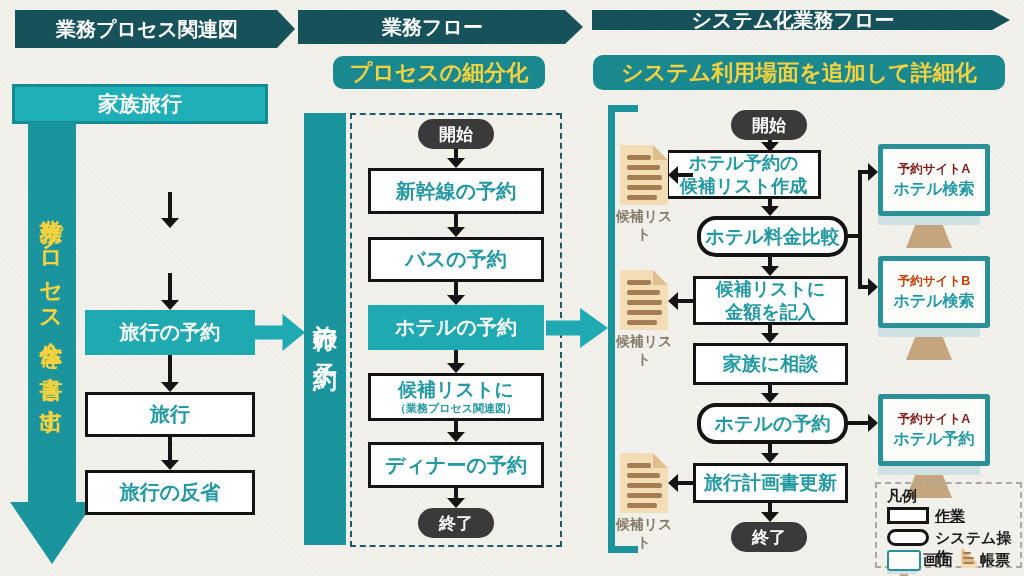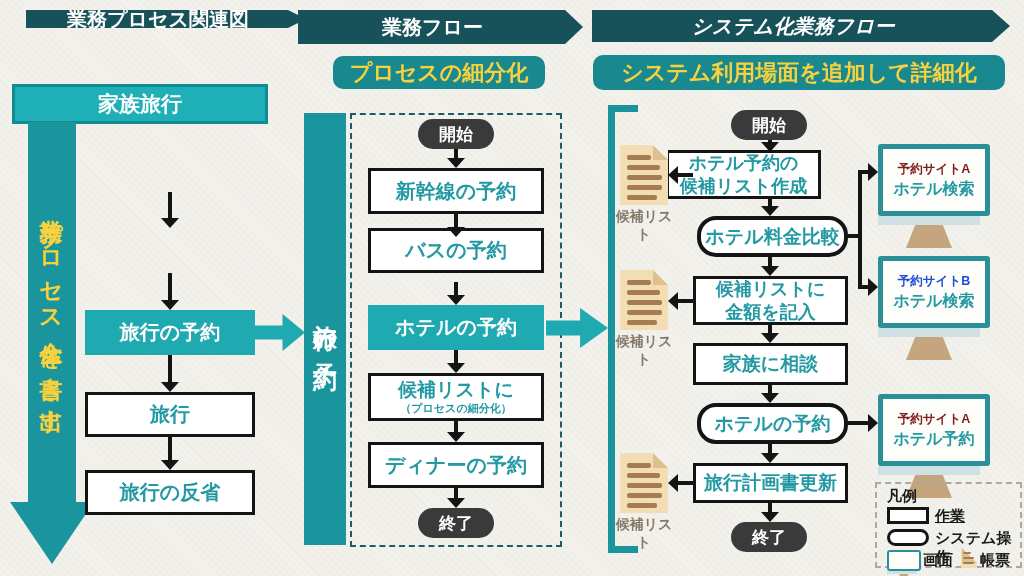--- a/index.html
+++ b/index.html
@@ -50,38 +50,38 @@
   .doc{background:#f3ddb5;}
   .doc::before{content:'';position:absolute;top:0;right:0;width:0;height:0;
     border-style:solid;border-width:0 15px 15px 0;border-color:#f3f1ec #f3f1ec #dfc08d #dfc08d;}
   .dl{position:absolute;left:7px;height:5px;background:#a67c52;border-radius:2px;}
   .doc-label{color:#857a69;font-weight:bold;font-size:14px;text-align:center;}
   
   .screen{background:#fdfdfa;border:5px solid #2a8f96;border-radius:3px;
     display:flex;flex-direction:column;align-items:center;justify-content:center;line-height:1.35;}
   .site{font-size:12.5px;font-weight:bold;}
   .site-red{color:#7f1d1d;}
-  .site-brown{color:#1d4ed8;}
+  .site-brown{color:#c2410c;}
   .action{font-size:16px;font-weight:bold;color:#2399a3;}
   .mstrip{background:#cfe1e5;}
   .mstand{background:#c4a57d;clip-path:polygon(20% 0,80% 0,100% 100%,0 100%);}
   
   .legend{border:2px dashed #a9a9a2;}
   .lg-text{color:#1a1a1a;font-weight:bold;font-size:15px;}
   .lg-rect{background:#fff;border:3px solid #141414;}
   .lg-round{background:#fff;border:3px solid #141414;border-radius:9px;}
 </style>
 </head>
 <body>
 
 <div id="stage">
 
-  <div class="abs chevron" style="left:26px;top:10px;width:280px;height:18px;">業務プロセス関連図</div>
+  <div class="abs chevron" style="left:15px;top:10px;width:280px;height:38px;">業務プロセス関連図</div>
   <div class="abs chevron" style="left:298px;top:10px;width:285px;height:34px;">業務フロー</div>
-  <div class="abs chevron" style="left:592px;top:10px;width:418px;height:32px;font-style:italic;">システム化業務フロー</div>
+  <div class="abs chevron" style="left:592px;top:10px;width:418px;height:20px;">システム化業務フロー</div>
 
   <div class="abs" style="left:12px;top:84px;width:256px;height:40px;background:#1fafb6;border:3px solid #128b93;
        color:#fff;font-weight:bold;font-size:21px;display:flex;align-items:center;justify-content:center;">家族旅行</div>
 
   <div class="abs vtext" style="left:28px;top:122px;width:48px;height:380px;background:#1b959d;
        color:#f7d23e;font-size:23px;letter-spacing:3px;">業務プロセス全体を書き出す</div>
   <div class="abs" style="left:10px;top:502px;width:84px;height:62px;background:#1b959d;
        clip-path:polygon(0 0,100% 0,50% 100%);"></div>
 
   <div class="abs box active" style="left:85px;top:310px;width:170px;height:45px;font-size:20px;">旅行の予約</div>
@@ -98,25 +98,25 @@
   <div class="abs pill-sub" style="left:333px;top:56px;width:212px;height:33px;font-size:22px;">プロセスの細分化</div>
 
   <div class="abs vtext" style="left:304px;top:113px;width:42px;height:432px;background:#1b959d;
        color:#fff;font-size:24px;letter-spacing:4px;">旅行の予約</div>
 
   <div class="abs" style="left:350px;top:113px;width:212px;height:434px;border:2px dashed #1d5b68;"></div>
 
   <div class="abs pill" style="left:418px;top:119px;width:76px;height:30px;">開始</div>
 
   <div class="abs box" style="left:368px;top:168px;width:176px;height:46px;font-size:20px;">新幹線の予約</div>
-  <div class="abs box" style="left:368px;top:228px;width:176px;height:45px;font-size:20px;">バスの予約</div>
+  <div class="abs box" style="left:368px;top:237px;width:176px;height:45px;font-size:20px;">バスの予約</div>
   <div class="abs box active" style="left:368px;top:305px;width:176px;height:45px;font-size:20px;">ホテルの予約</div>
   <div class="abs box" style="left:368px;top:373px;width:176px;height:48px;font-size:19px;">
     <span>候補リストに</span>
-    <span style="font-size:11px;">（プロセスの細分化）</span>
+    <span style="font-size:11px;">（業務プロセス関連図）</span>
   </div>
   <div class="abs box" style="left:368px;top:442px;width:176px;height:46px;font-size:20px;">ディナーの予約</div>
 
   <div class="abs pill" style="left:418px;top:508px;width:76px;height:30px;">終了</div>
 
   <div class="abs av" style="left:447px;top:149px;height:19px;"></div>
   <div class="abs av" style="left:447px;top:214px;height:23px;"></div>
   <div class="abs av" style="left:447px;top:282px;height:23px;"></div>
   <div class="abs av" style="left:447px;top:350px;height:23px;"></div>
   <div class="abs av" style="left:447px;top:421px;height:21px;"></div>

